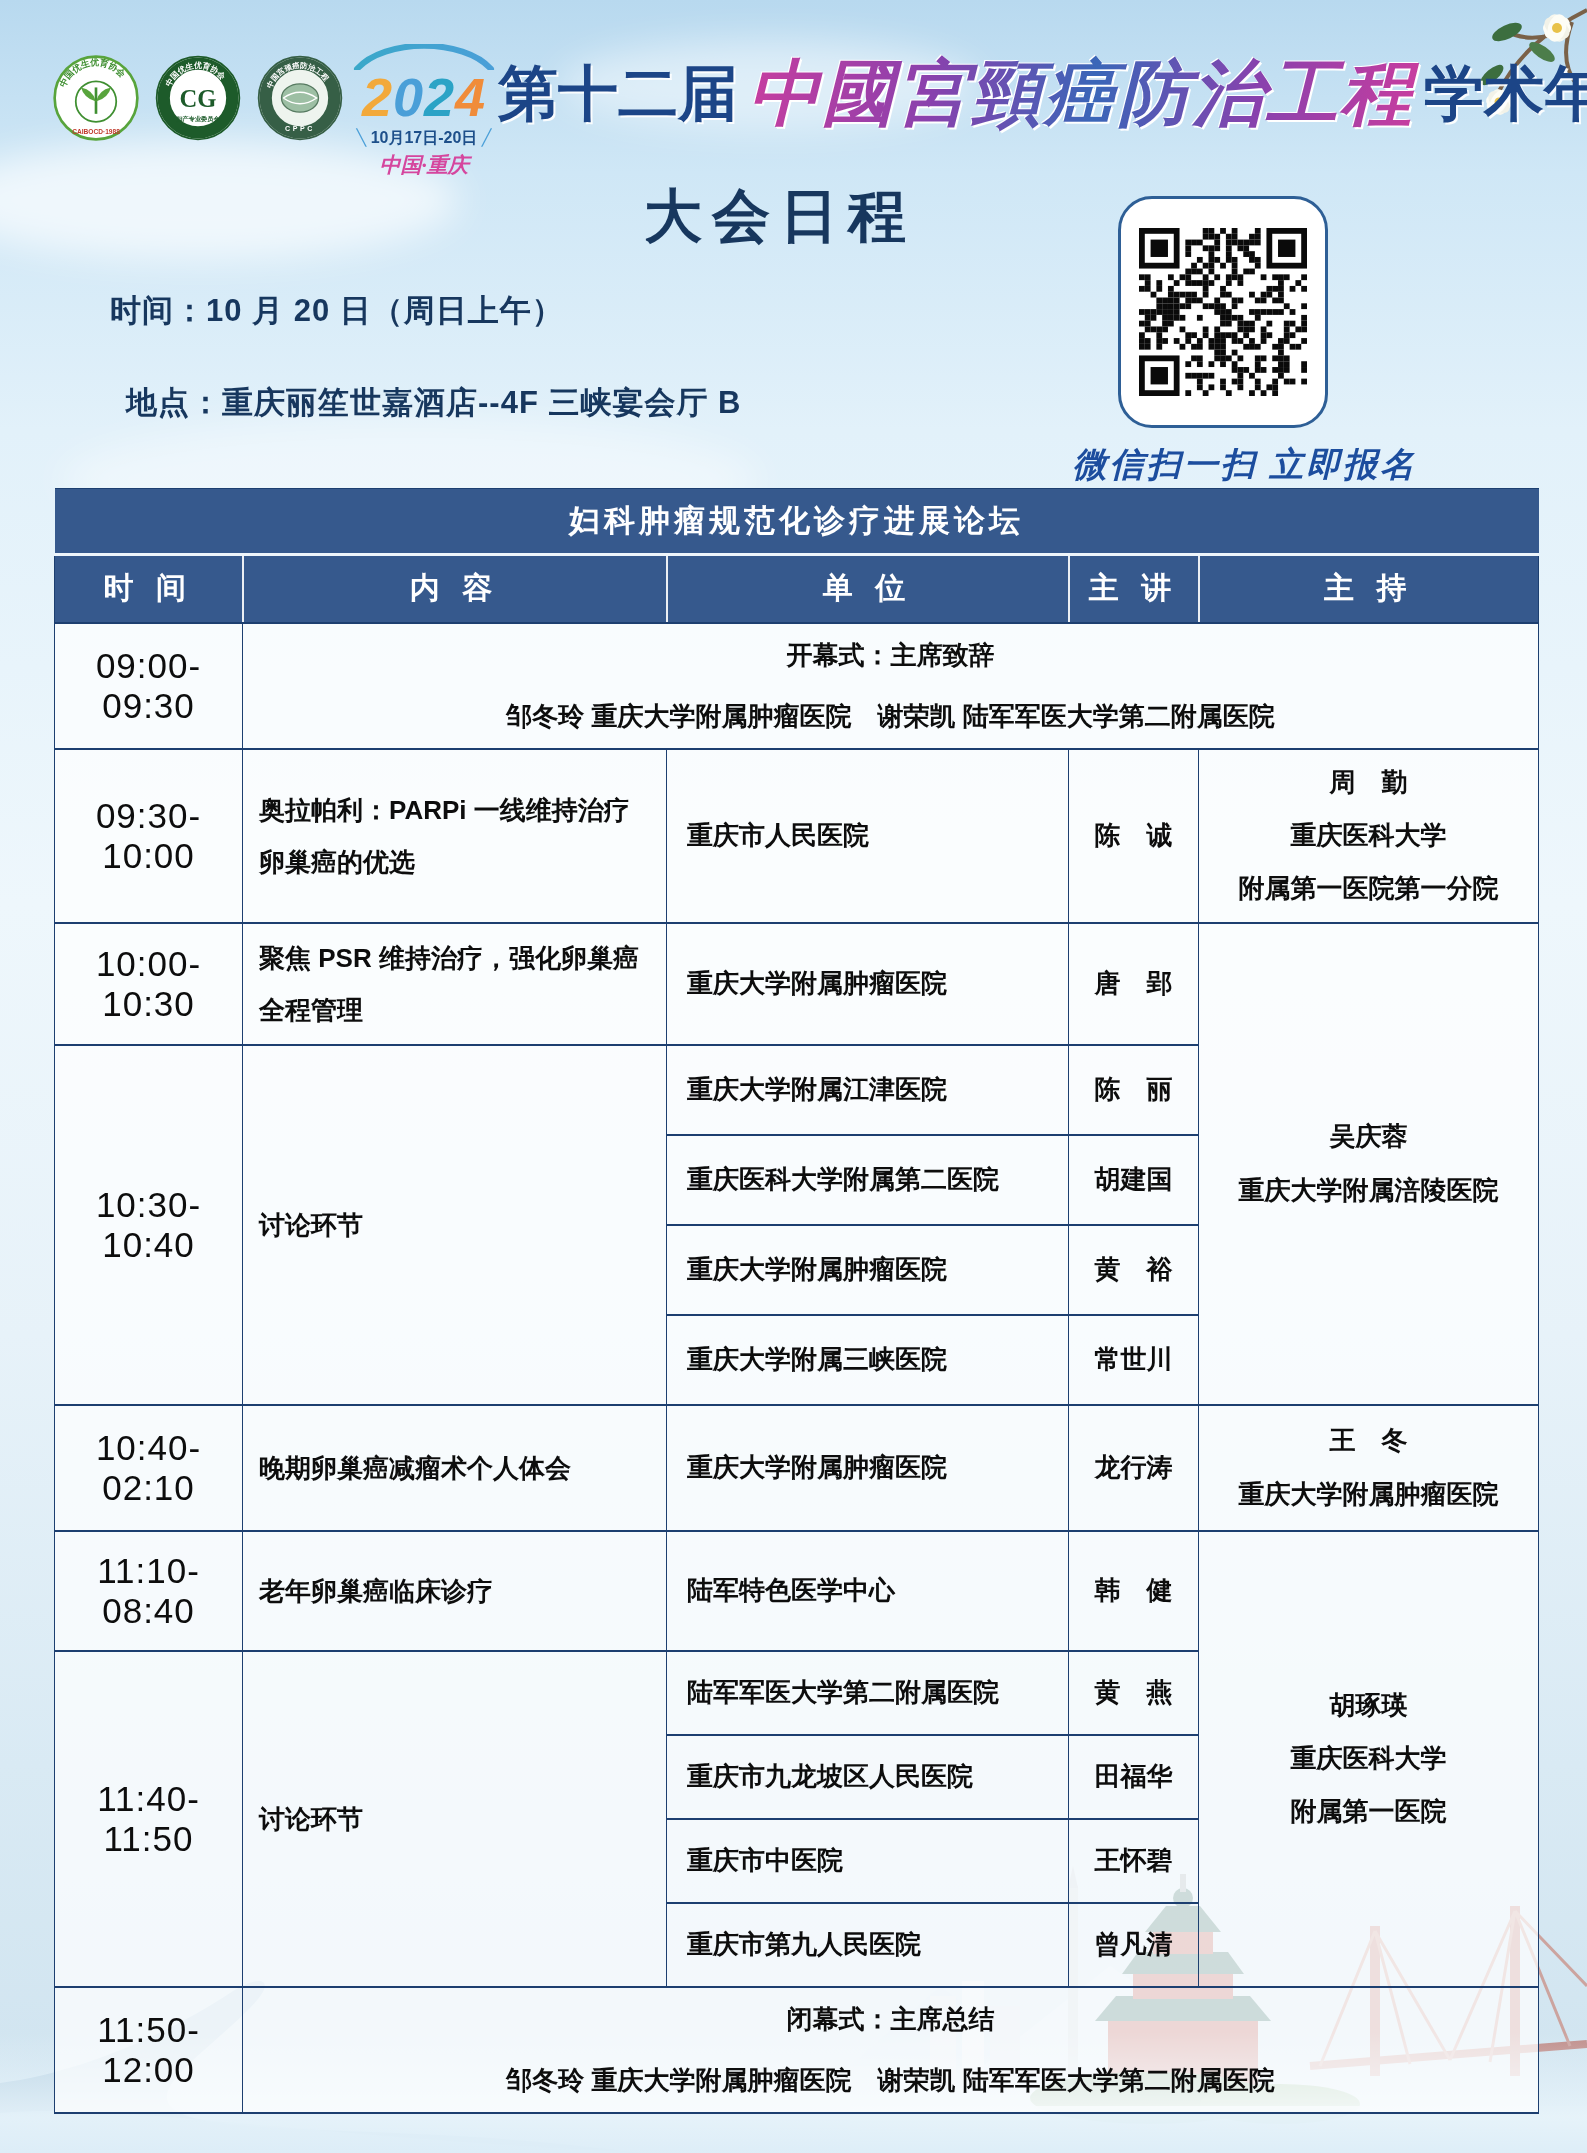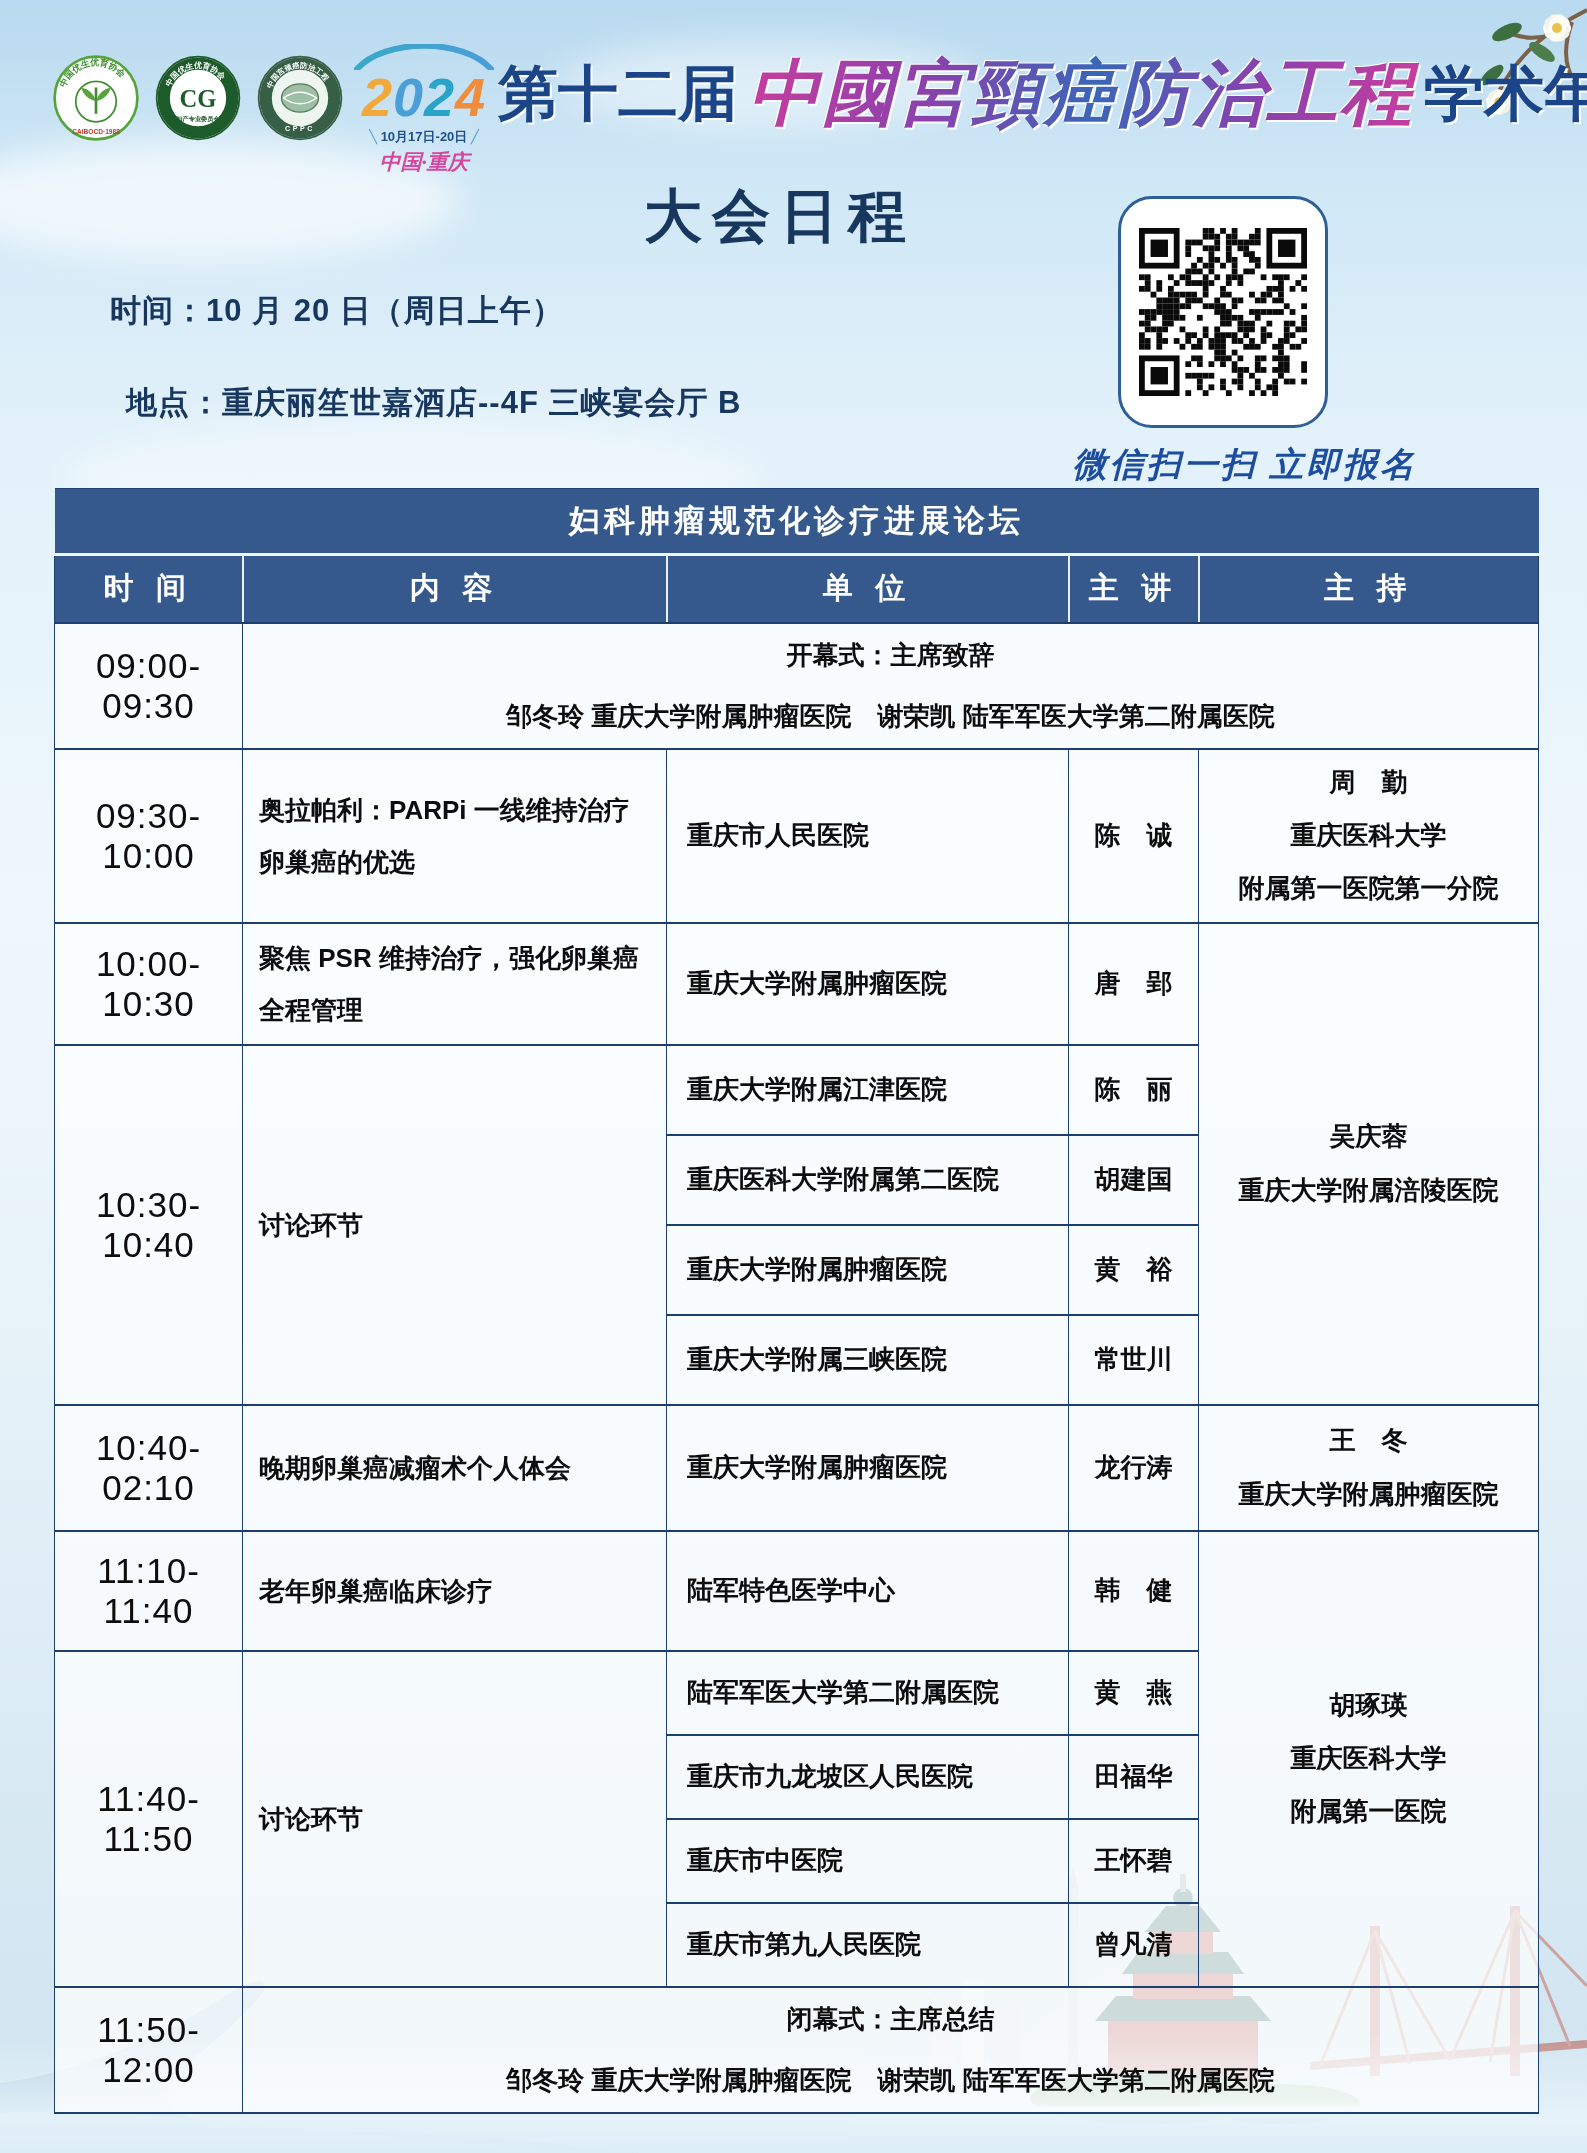--- a/index.html
+++ b/index.html
@@ -10,21 +10,21 @@
   .c1{left:-60px;top:140px;width:520px;height:120px;}
   .c2{left:560px;top:40px;width:420px;height:90px;background:rgba(255,255,255,.45);}
   .c3{left:60px;top:420px;width:700px;height:120px;background:rgba(255,255,255,.4);}
 
   
   .logos{position:absolute;left:52px;top:54px;display:flex;gap:14px;z-index:3;}
   .badge{width:88px;height:88px;}
   .logo2024{position:absolute;left:344px;top:44px;width:160px;text-align:center;z-index:3;}
   .digits{font-size:54px;font-weight:800;font-style:italic;letter-spacing:1px;line-height:1;}
   .digits .d1{color:#f2a93b;} .digits .d2{color:#4a9fd8;} .digits .d3{color:#2ba3c6;} .digits .d4{color:#f08c3a;}
-  .dates{margin-top:4px;font-size:13px;font-weight:800;color:#1d4f8a;}
+  .dates{margin-top:4px;font-size:16px;font-weight:800;color:#1d4f8a;}
   .dates .slash{color:#4a9fd8;font-weight:800;}
   .city{margin-top:2px;font-size:21px;font-weight:700;font-style:italic;color:var(--cityPink);font-family:"Liberation Serif","DejaVu Serif",serif;}
   .arc{display:block;margin:0 auto;}
   .main-title{position:absolute;left:498px;top:46px;display:flex;align-items:center;white-space:nowrap;z-index:3;}
   .title-part{font-size:60px;font-weight:800;color:var(--titleBlue);text-shadow:2px 2px 0 rgba(255,255,255,.9);}
   .title-calli{font-size:72px;font-weight:800;font-style:italic;padding:0 10px;letter-spacing:2px;
     font-family:"Liberation Serif","DejaVu Serif",serif;
     background:linear-gradient(94deg,#cb3d9e 0%,#8a41ad 28%,#3a66b8 52%,#8a41ad 76%,#cb3d9e 100%);
     -webkit-background-clip:text;background-clip:text;color:transparent;
     filter:drop-shadow(2px 2px 0 #ffffff) drop-shadow(-1px -1px 0 #ffffff);}
@@ -512,21 +512,21 @@
       <td class="time-cell">10:40-02:10</td>
       <td class="content-cell">晚期卵巢癌减瘤术个人体会</td>
       <td class="org-cell">重庆大学附属肿瘤医院</td>
       <td class="speaker-cell">龙行涛</td>
       <td class="host-cell">
         <div>王　冬</div>
             <div>重庆大学附属肿瘤医院</div>
       </td>
     </tr>
     <tr style="height:120px">
-      <td class="time-cell">11:10-11:40</td>
+      <td class="time-cell">11:10-08:40</td>
       <td class="content-cell">老年卵巢癌临床诊疗</td>
       <td class="org-cell">陆军特色医学中心</td>
       <td class="speaker-cell">韩　健</td>
       <td class="host-cell" rowspan="5">
         <div>胡琢瑛</div>
             <div>重庆医科大学</div>
             <div>附属第一医院</div>
       </td>
     </tr>
     <tr style="height:84px">

